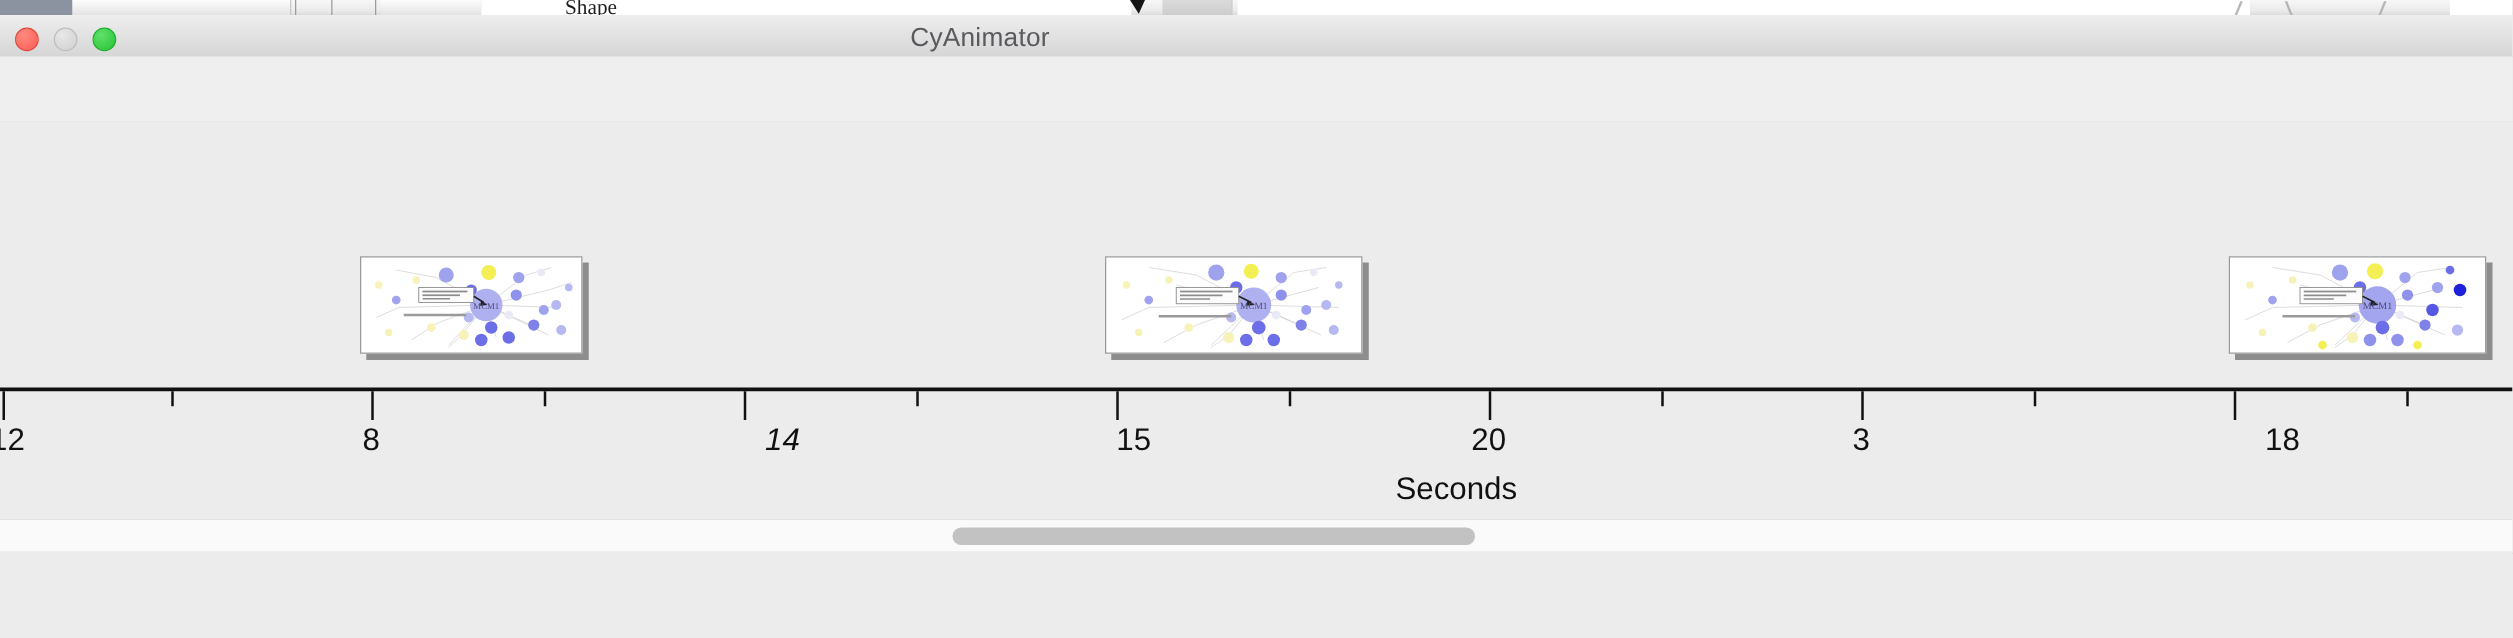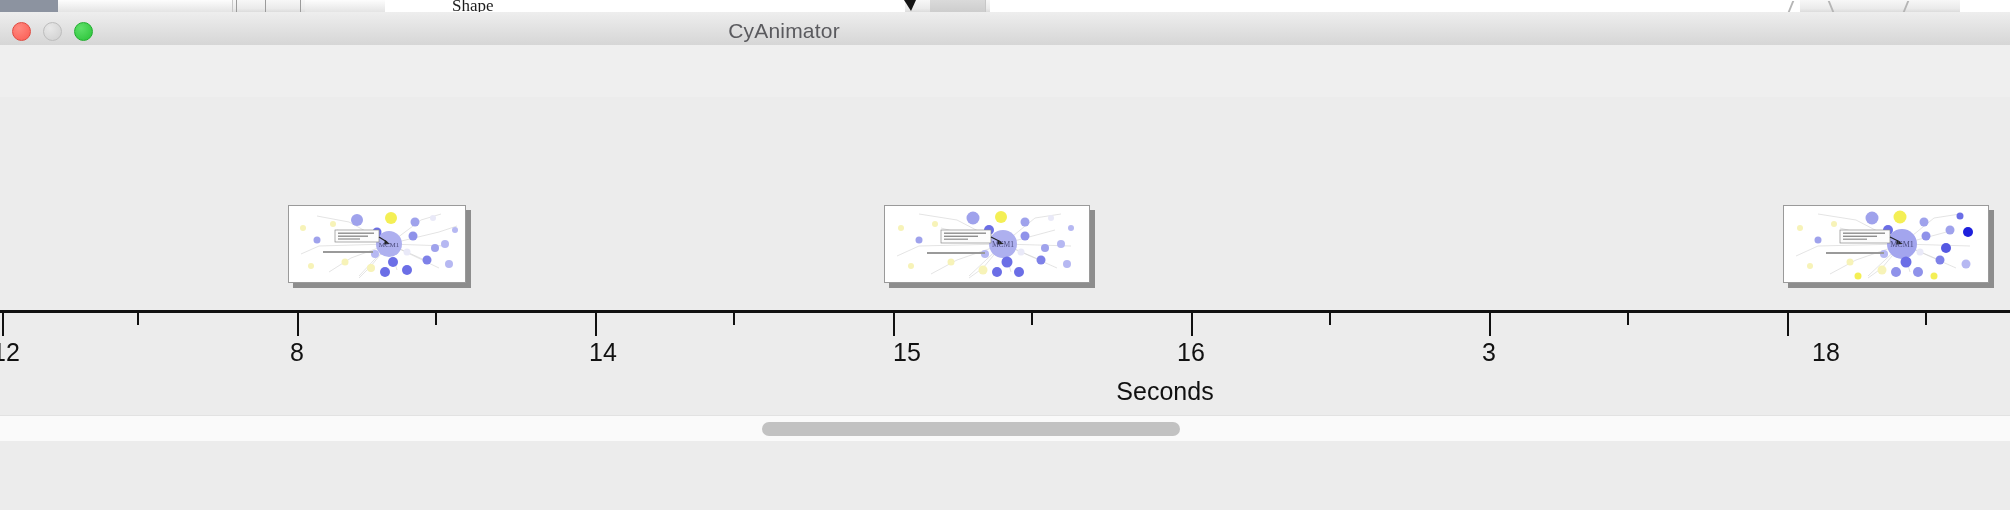--- a/index.html
+++ b/index.html
@@ -303,23 +303,23 @@
     <div class="tick minor" style="left:1031px;"></div>
     <div class="tick major" style="left:1191px;"></div>
     <div class="tick minor" style="left:1329px;"></div>
     <div class="tick major" style="left:1489px;"></div>
     <div class="tick minor" style="left:1627px;"></div>
     <div class="tick major" style="left:1787px;"></div>
     <div class="tick minor" style="left:1925px;"></div>
 
     <div class="tlabel" style="left:6px;">12</div>
     <div class="tlabel" style="left:297px;">8</div>
-    <div class="tlabel" style="left:603px;">14</div>
+    <div class="tlabel" style="left:626px;font-style:italic;">14</div>
     <div class="tlabel" style="left:907px;">15</div>
-    <div class="tlabel" style="left:1191px;">16</div>
+    <div class="tlabel" style="left:1191px;">20</div>
     <div class="tlabel" style="left:1489px;">3</div>
     <div class="tlabel" style="left:1826px;">18</div>
 
     <div class="axis-title-wrap">Seconds</div>
   </div>
 
   <div class="hscroll">
     <div class="thumbbar"></div>
   </div>
 

